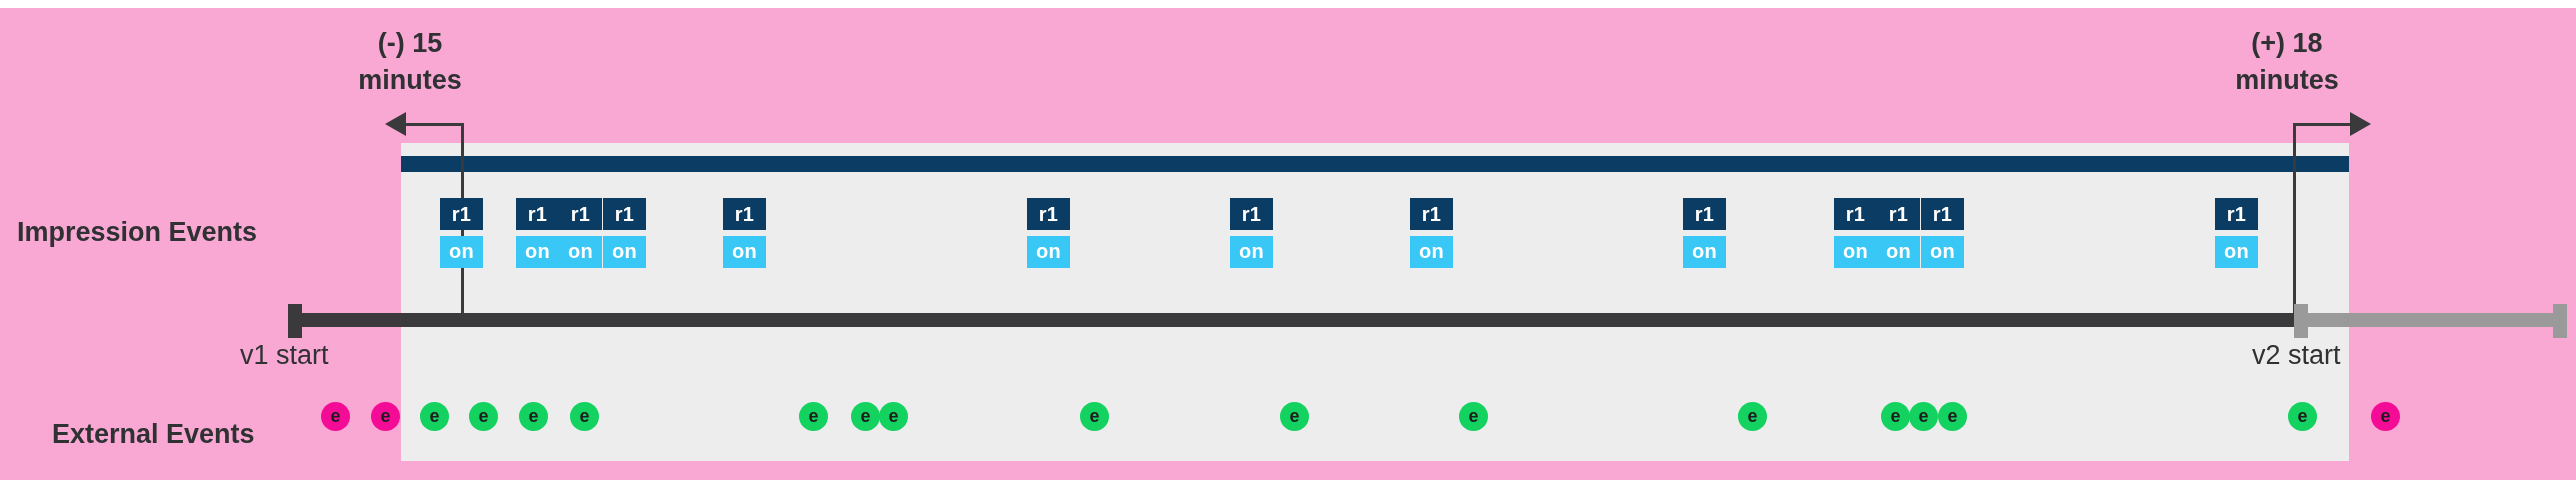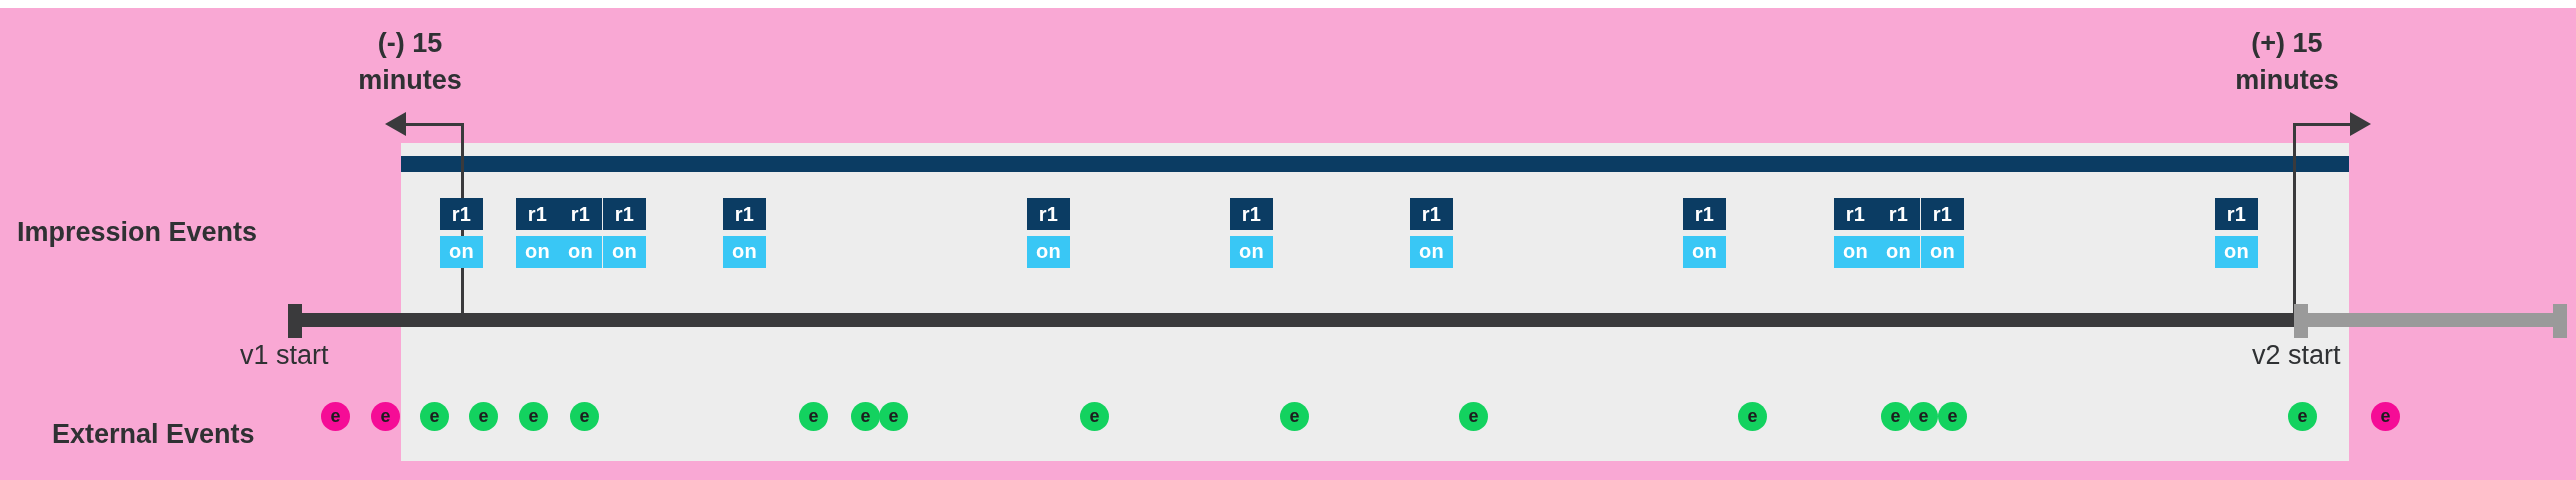--- a/index.html
+++ b/index.html
@@ -177,21 +177,21 @@
 
   <div class="window-panel"></div>
   <div class="version-bar"></div>
 
   <div class="callout-label callout-left">(-) 15
 minutes</div>
   <div class="elbow elbow-left"></div>
   <div class="arrow-head arrow-head-left"></div>
   <div class="drop-line drop-line-left"></div>
 
-  <div class="callout-label callout-right">(+) 15
+  <div class="callout-label callout-right">(+) 18
 minutes</div>
   <div class="elbow elbow-right"></div>
   <div class="arrow-head arrow-head-right"></div>
   <div class="drop-line drop-line-right"></div>
 
   <div class="row-label label-impressions">Impression Events</div>
   <div class="row-label label-external">External Events</div>
 
   <div id="impression-layer">
       <div class="badge-col" style="left: 440px;">

